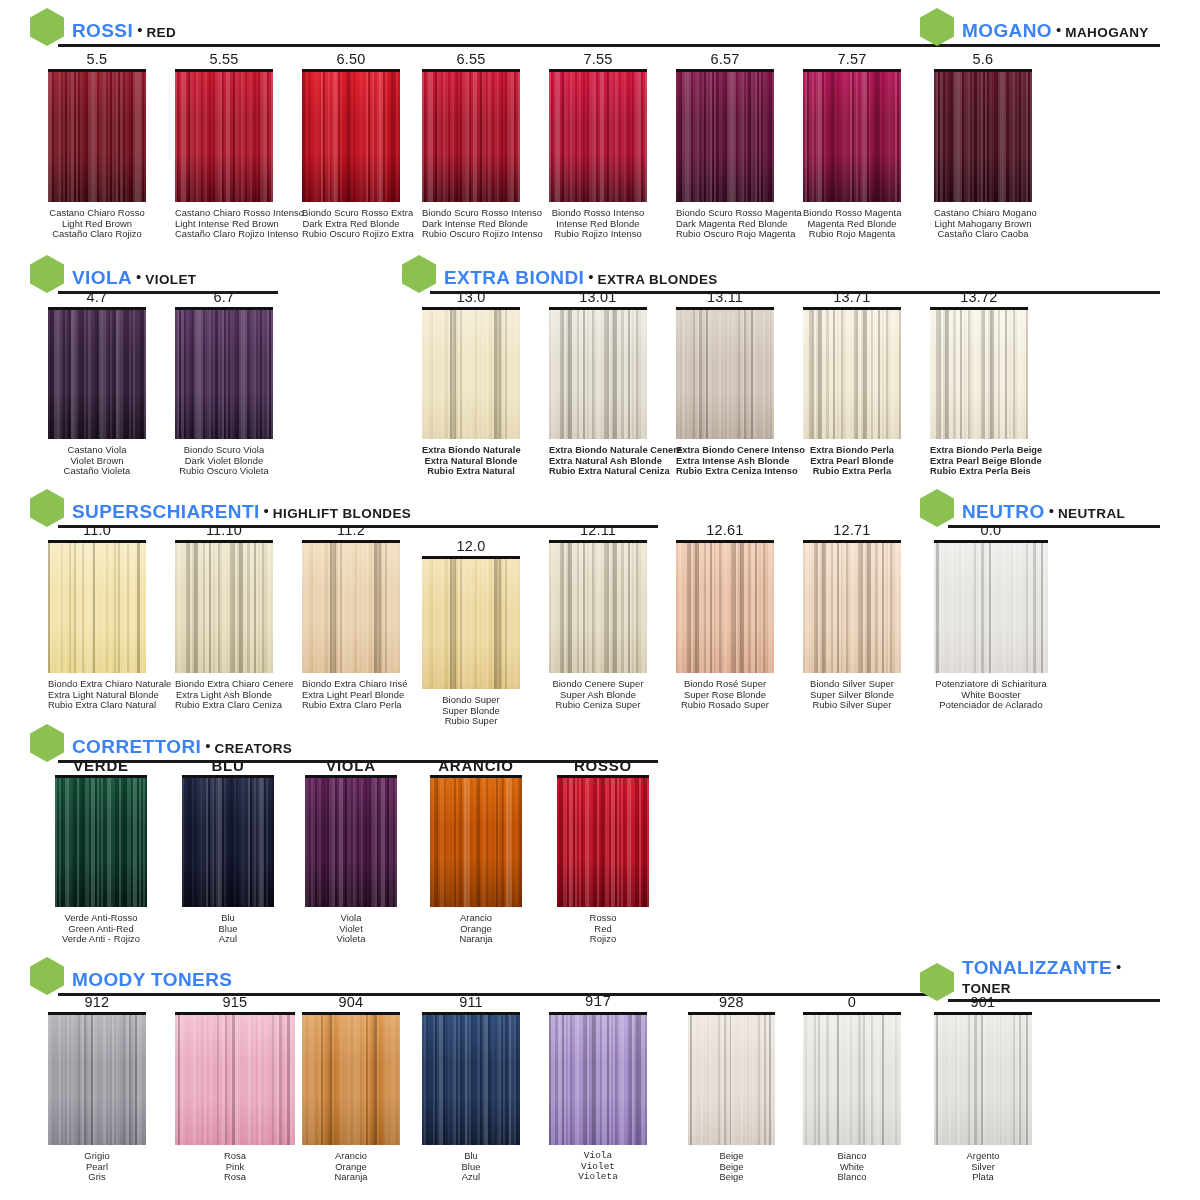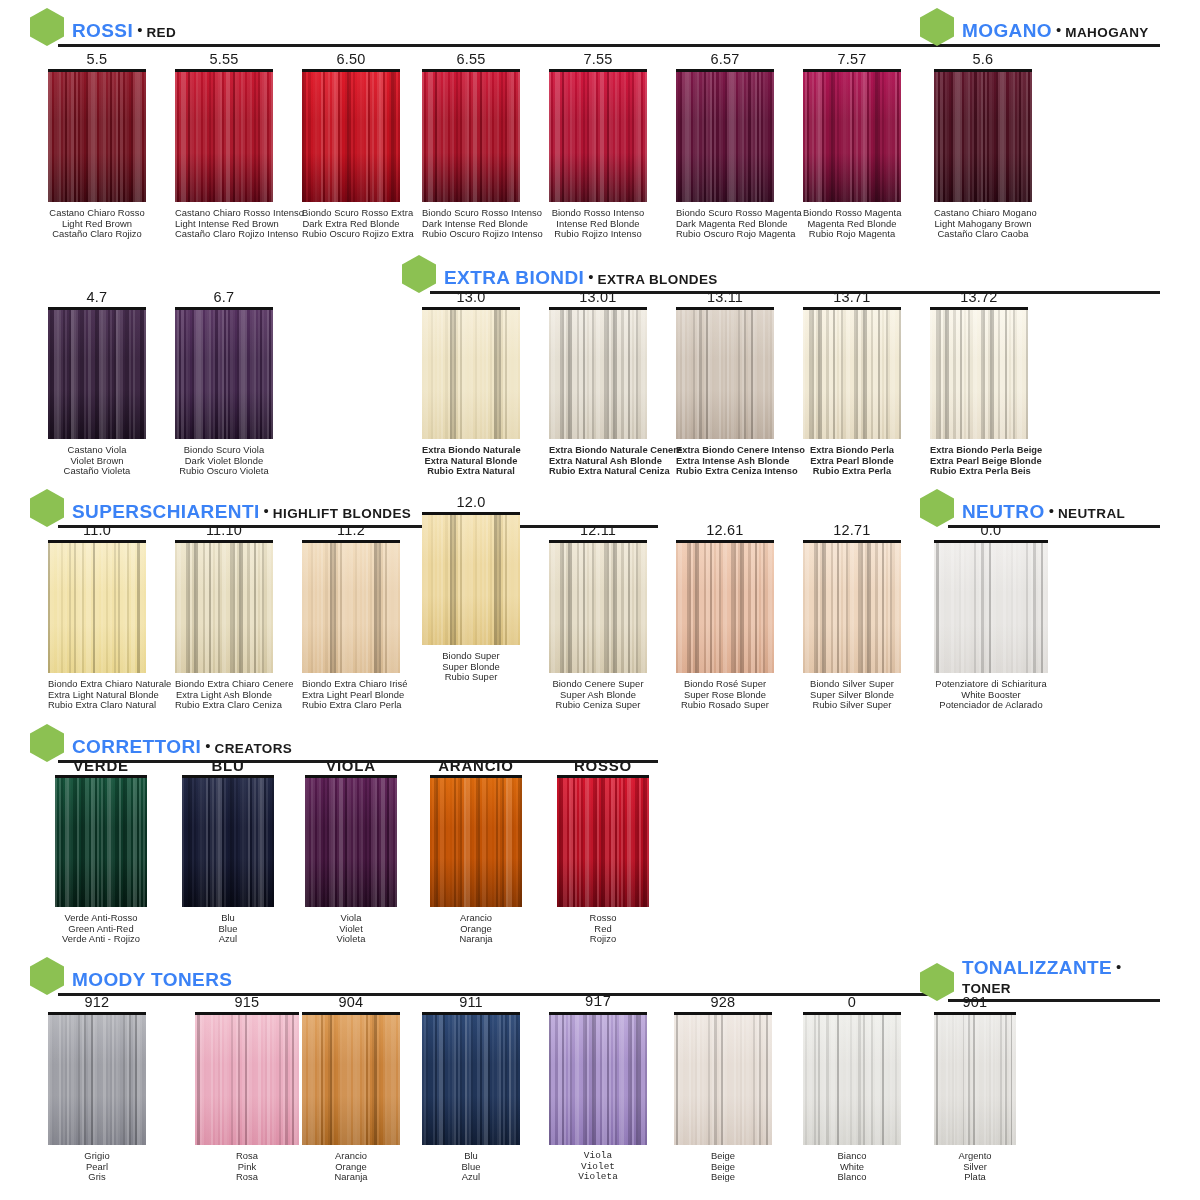--- a/index.html
+++ b/index.html
@@ -163,20 +163,24 @@
     </div>
     <div class="cell" style="left: 934px; top: 50px; width: 98px;">
       <div class="code">5.6</div>
       <div class="swatch" style="height: 133px; background: linear-gradient(to right, rgba(255, 255, 255, 0.07) 0%, rgba(255, 255, 255, 0.07) 2.17%, rgba(255, 255, 255, 0.18) 2.17%, rgba(255, 255, 255, 0.18) 4.35%, rgba(0, 0, 0, 0.12) 4.35%, rgba(0, 0, 0, 0.12) 6.52%, rgba(255, 255, 255, 0.15) 6.52%, rgba(255, 255, 255, 0.15) 8.7%, rgba(0, 0, 0, 0.09) 8.7%, rgba(0, 0, 0, 0.09) 10.87%, rgba(255, 255, 255, 0.09) 10.87%, rgba(255, 255, 255, 0.09) 13.04%, rgba(255, 255, 255, 0.05) 13.04%, rgba(255, 255, 255, 0.05) 15.22%, rgba(255, 255, 255, 0) 15.22%, rgba(255, 255, 255, 0) 17.39%, rgba(0, 0, 0, 0.13) 17.39%, rgba(0, 0, 0, 0.13) 19.57%, rgba(255, 255, 255, 0.13) 19.57%, rgba(255, 255, 255, 0.13) 21.74%, rgba(255, 255, 255, 0.2) 21.74%, rgba(255, 255, 255, 0.2) 23.91%, rgba(255, 255, 255, 0.21) 23.91%, rgba(255, 255, 255, 0.21) 26.09%, rgba(255, 255, 255, 0.16) 26.09%, rgba(255, 255, 255, 0.16) 28.26%, rgba(0, 0, 0, 0) 28.26%, rgba(0, 0, 0, 0) 30.43%, rgba(255, 255, 255, 0.08) 30.43%, rgba(255, 255, 255, 0.08) 32.61%, rgba(255, 255, 255, 0.1) 32.61%, rgba(255, 255, 255, 0.1) 34.78%, rgba(255, 255, 255, 0.16) 34.78%, rgba(255, 255, 255, 0.16) 36.96%, rgba(255, 255, 255, 0.03) 36.96%, rgba(255, 255, 255, 0.03) 39.13%, rgba(255, 255, 255, 0.1) 39.13%, rgba(255, 255, 255, 0.1) 41.3%, rgba(0, 0, 0, 0.17) 41.3%, rgba(0, 0, 0, 0.17) 43.48%, rgba(255, 255, 255, 0.12) 43.48%, rgba(255, 255, 255, 0.12) 45.65%, rgba(255, 255, 255, 0.07) 45.65%, rgba(255, 255, 255, 0.07) 47.83%, rgba(255, 255, 255, 0.18) 47.83%, rgba(255, 255, 255, 0.18) 50%, rgba(0, 0, 0, 0.12) 50%, rgba(0, 0, 0, 0.12) 52.17%, rgba(255, 255, 255, 0.15) 52.17%, rgba(255, 255, 255, 0.15) 54.35%, rgba(0, 0, 0, 0.09) 54.35%, rgba(0, 0, 0, 0.09) 56.52%, rgba(255, 255, 255, 0.09) 56.52%, rgba(255, 255, 255, 0.09) 58.7%, rgba(255, 255, 255, 0.05) 58.7%, rgba(255, 255, 255, 0.05) 60.87%, rgba(255, 255, 255, 0) 60.87%, rgba(255, 255, 255, 0) 63.04%, rgba(0, 0, 0, 0.13) 63.04%, rgba(0, 0, 0, 0.13) 65.22%, rgba(255, 255, 255, 0.13) 65.22%, rgba(255, 255, 255, 0.13) 67.39%, rgba(255, 255, 255, 0.2) 67.39%, rgba(255, 255, 255, 0.2) 69.57%, rgba(255, 255, 255, 0.21) 69.57%, rgba(255, 255, 255, 0.21) 71.74%, rgba(255, 255, 255, 0.16) 71.74%, rgba(255, 255, 255, 0.16) 73.91%, rgba(0, 0, 0, 0) 73.91%, rgba(0, 0, 0, 0) 76.09%, rgba(255, 255, 255, 0.08) 76.09%, rgba(255, 255, 255, 0.08) 78.26%, rgba(255, 255, 255, 0.1) 78.26%, rgba(255, 255, 255, 0.1) 80.43%, rgba(255, 255, 255, 0.16) 80.43%, rgba(255, 255, 255, 0.16) 82.61%, rgba(255, 255, 255, 0.03) 82.61%, rgba(255, 255, 255, 0.03) 84.78%, rgba(255, 255, 255, 0.1) 84.78%, rgba(255, 255, 255, 0.1) 86.96%, rgba(0, 0, 0, 0.17) 86.96%, rgba(0, 0, 0, 0.17) 89.13%, rgba(255, 255, 255, 0.12) 89.13%, rgba(255, 255, 255, 0.12) 91.3%, rgba(255, 255, 255, 0.07) 91.3%, rgba(255, 255, 255, 0.07) 93.48%, rgba(255, 255, 255, 0.18) 93.48%, rgba(255, 255, 255, 0.18) 95.65%, rgba(0, 0, 0, 0.12) 95.65%, rgba(0, 0, 0, 0.12) 97.83%, rgba(255, 255, 255, 0.15) 97.83%, rgba(255, 255, 255, 0.15) 100%), linear-gradient(rgb(94, 19, 41) 0%, rgb(74, 16, 32) 38%, rgb(74, 16, 32) 62%, rgb(42, 6, 17) 100%);"></div>
       <div class="names">
         <div>Castano Chiaro Mogano</div>
         <div>Light Mahogany Brown</div>
         <div>Castaño Claro Caoba</div>
       </div>
     </div>
+    <div class="section-head" style="left: 30px; top: 255px; width: 248px;">
+      <div class="hexagon"></div>
+      <div class="head-rule"><span class="head-title">VIOLA</span><span class="head-dot">•</span><span class="head-sub">VIOLET</span></div>
+    </div>
     <div class="cell" style="left: 48px; top: 288px; width: 98px;">
       <div class="code">4.7</div>
       <div class="swatch" style="height: 132px; background: linear-gradient(to right, rgba(255, 255, 255, 0.02) 0%, rgba(255, 255, 255, 0.02) 2.17%, rgba(0, 0, 0, 0.24) 2.17%, rgba(0, 0, 0, 0.24) 4.35%, rgba(0, 0, 0, 0.21) 4.35%, rgba(0, 0, 0, 0.21) 6.52%, rgba(255, 255, 255, 0.14) 6.52%, rgba(255, 255, 255, 0.14) 8.7%, rgba(255, 255, 255, 0.18) 8.7%, rgba(255, 255, 255, 0.18) 10.87%, rgba(255, 255, 255, 0.12) 10.87%, rgba(255, 255, 255, 0.12) 13.04%, rgba(255, 255, 255, 0.04) 13.04%, rgba(255, 255, 255, 0.04) 15.22%, rgba(0, 0, 0, 0.13) 15.22%, rgba(0, 0, 0, 0.13) 17.39%, rgba(255, 255, 255, 0.08) 17.39%, rgba(255, 255, 255, 0.08) 19.57%, rgba(0, 0, 0, 0.08) 19.57%, rgba(0, 0, 0, 0.08) 21.74%, rgba(0, 0, 0, 0.19) 21.74%, rgba(0, 0, 0, 0.19) 23.91%, rgba(255, 255, 255, 0.21) 23.91%, rgba(255, 255, 255, 0.21) 26.09%, rgba(255, 255, 255, 0.14) 26.09%, rgba(255, 255, 255, 0.14) 28.26%, rgba(255, 255, 255, 0.09) 28.26%, rgba(255, 255, 255, 0.09) 30.43%, rgba(0, 0, 0, 0.08) 30.43%, rgba(0, 0, 0, 0.08) 32.61%, rgba(0, 0, 0, 0.16) 32.61%, rgba(0, 0, 0, 0.16) 34.78%, rgba(0, 0, 0, 0.17) 34.78%, rgba(0, 0, 0, 0.17) 36.96%, rgba(255, 255, 255, 0.09) 36.96%, rgba(255, 255, 255, 0.09) 39.13%, rgba(0, 0, 0, 0) 39.13%, rgba(0, 0, 0, 0) 41.3%, rgba(255, 255, 255, 0.13) 41.3%, rgba(255, 255, 255, 0.13) 43.48%, rgba(255, 255, 255, 0.02) 43.48%, rgba(255, 255, 255, 0.02) 45.65%, rgba(255, 255, 255, 0.02) 45.65%, rgba(255, 255, 255, 0.02) 47.83%, rgba(0, 0, 0, 0.24) 47.83%, rgba(0, 0, 0, 0.24) 50%, rgba(0, 0, 0, 0.21) 50%, rgba(0, 0, 0, 0.21) 52.17%, rgba(255, 255, 255, 0.14) 52.17%, rgba(255, 255, 255, 0.14) 54.35%, rgba(255, 255, 255, 0.18) 54.35%, rgba(255, 255, 255, 0.18) 56.52%, rgba(255, 255, 255, 0.12) 56.52%, rgba(255, 255, 255, 0.12) 58.7%, rgba(255, 255, 255, 0.04) 58.7%, rgba(255, 255, 255, 0.04) 60.87%, rgba(0, 0, 0, 0.13) 60.87%, rgba(0, 0, 0, 0.13) 63.04%, rgba(255, 255, 255, 0.08) 63.04%, rgba(255, 255, 255, 0.08) 65.22%, rgba(0, 0, 0, 0.08) 65.22%, rgba(0, 0, 0, 0.08) 67.39%, rgba(0, 0, 0, 0.19) 67.39%, rgba(0, 0, 0, 0.19) 69.57%, rgba(255, 255, 255, 0.21) 69.57%, rgba(255, 255, 255, 0.21) 71.74%, rgba(255, 255, 255, 0.14) 71.74%, rgba(255, 255, 255, 0.14) 73.91%, rgba(255, 255, 255, 0.09) 73.91%, rgba(255, 255, 255, 0.09) 76.09%, rgba(0, 0, 0, 0.08) 76.09%, rgba(0, 0, 0, 0.08) 78.26%, rgba(0, 0, 0, 0.16) 78.26%, rgba(0, 0, 0, 0.16) 80.43%, rgba(0, 0, 0, 0.17) 80.43%, rgba(0, 0, 0, 0.17) 82.61%, rgba(255, 255, 255, 0.09) 82.61%, rgba(255, 255, 255, 0.09) 84.78%, rgba(0, 0, 0, 0) 84.78%, rgba(0, 0, 0, 0) 86.96%, rgba(255, 255, 255, 0.13) 86.96%, rgba(255, 255, 255, 0.13) 89.13%, rgba(255, 255, 255, 0.02) 89.13%, rgba(255, 255, 255, 0.02) 91.3%, rgba(255, 255, 255, 0.02) 91.3%, rgba(255, 255, 255, 0.02) 93.48%, rgba(0, 0, 0, 0.24) 93.48%, rgba(0, 0, 0, 0.24) 95.65%, rgba(0, 0, 0, 0.21) 95.65%, rgba(0, 0, 0, 0.21) 97.83%, rgba(255, 255, 255, 0.14) 97.83%, rgba(255, 255, 255, 0.14) 100%), linear-gradient(rgb(74, 47, 82) 0%, rgb(58, 36, 64) 38%, rgb(58, 36, 64) 62%, rgb(29, 17, 34) 100%);"></div>
       <div class="names">
         <div>Castano Viola</div>
         <div>Violet Brown</div>
         <div>Castaño Violeta</div>
       </div>
     </div>
     <div class="cell" style="left: 175px; top: 288px; width: 98px;">
@@ -261,21 +265,21 @@
     </div>
     <div class="cell" style="left: 302px; top: 521px; width: 98px;">
       <div class="code">11.2</div>
       <div class="swatch" style="height: 133px; background: linear-gradient(to right, rgba(255, 255, 255, 0.11) 0%, rgba(255, 255, 255, 0.11) 2.17%, rgba(255, 255, 255, 0.14) 2.17%, rgba(255, 255, 255, 0.14) 4.35%, rgba(255, 255, 255, 0.16) 4.35%, rgba(255, 255, 255, 0.16) 6.52%, rgba(255, 255, 255, 0.01) 6.52%, rgba(255, 255, 255, 0.01) 8.7%, rgba(0, 0, 0, 0.04) 8.7%, rgba(0, 0, 0, 0.04) 10.87%, rgba(255, 255, 255, 0.12) 10.87%, rgba(255, 255, 255, 0.12) 13.04%, rgba(255, 255, 255, 0.03) 13.04%, rgba(255, 255, 255, 0.03) 15.22%, rgba(255, 255, 255, 0.15) 15.22%, rgba(255, 255, 255, 0.15) 17.39%, rgba(255, 255, 255, 0.06) 17.39%, rgba(255, 255, 255, 0.06) 19.57%, rgba(255, 255, 255, 0.2) 19.57%, rgba(255, 255, 255, 0.2) 21.74%, rgba(255, 255, 255, 0.02) 21.74%, rgba(255, 255, 255, 0.02) 23.91%, rgba(0, 0, 0, 0.04) 23.91%, rgba(0, 0, 0, 0.04) 26.09%, rgba(255, 255, 255, 0.09) 26.09%, rgba(255, 255, 255, 0.09) 28.26%, rgba(0, 0, 0, 0.25) 28.26%, rgba(0, 0, 0, 0.25) 30.43%, rgba(0, 0, 0, 0.15) 30.43%, rgba(0, 0, 0, 0.15) 32.61%, rgba(0, 0, 0, 0.23) 32.61%, rgba(0, 0, 0, 0.23) 34.78%, rgba(0, 0, 0, 0.04) 34.78%, rgba(0, 0, 0, 0.04) 36.96%, rgba(255, 255, 255, 0.14) 36.96%, rgba(255, 255, 255, 0.14) 39.13%, rgba(0, 0, 0, 0.12) 39.13%, rgba(0, 0, 0, 0.12) 41.3%, rgba(255, 255, 255, 0.18) 41.3%, rgba(255, 255, 255, 0.18) 43.48%, rgba(255, 255, 255, 0.14) 43.48%, rgba(255, 255, 255, 0.14) 45.65%, rgba(255, 255, 255, 0.11) 45.65%, rgba(255, 255, 255, 0.11) 47.83%, rgba(255, 255, 255, 0.14) 47.83%, rgba(255, 255, 255, 0.14) 50%, rgba(255, 255, 255, 0.16) 50%, rgba(255, 255, 255, 0.16) 52.17%, rgba(255, 255, 255, 0.01) 52.17%, rgba(255, 255, 255, 0.01) 54.35%, rgba(0, 0, 0, 0.04) 54.35%, rgba(0, 0, 0, 0.04) 56.52%, rgba(255, 255, 255, 0.12) 56.52%, rgba(255, 255, 255, 0.12) 58.7%, rgba(255, 255, 255, 0.03) 58.7%, rgba(255, 255, 255, 0.03) 60.87%, rgba(255, 255, 255, 0.15) 60.87%, rgba(255, 255, 255, 0.15) 63.04%, rgba(255, 255, 255, 0.06) 63.04%, rgba(255, 255, 255, 0.06) 65.22%, rgba(255, 255, 255, 0.2) 65.22%, rgba(255, 255, 255, 0.2) 67.39%, rgba(255, 255, 255, 0.02) 67.39%, rgba(255, 255, 255, 0.02) 69.57%, rgba(0, 0, 0, 0.04) 69.57%, rgba(0, 0, 0, 0.04) 71.74%, rgba(255, 255, 255, 0.09) 71.74%, rgba(255, 255, 255, 0.09) 73.91%, rgba(0, 0, 0, 0.25) 73.91%, rgba(0, 0, 0, 0.25) 76.09%, rgba(0, 0, 0, 0.15) 76.09%, rgba(0, 0, 0, 0.15) 78.26%, rgba(0, 0, 0, 0.23) 78.26%, rgba(0, 0, 0, 0.23) 80.43%, rgba(0, 0, 0, 0.04) 80.43%, rgba(0, 0, 0, 0.04) 82.61%, rgba(255, 255, 255, 0.14) 82.61%, rgba(255, 255, 255, 0.14) 84.78%, rgba(0, 0, 0, 0.12) 84.78%, rgba(0, 0, 0, 0.12) 86.96%, rgba(255, 255, 255, 0.18) 86.96%, rgba(255, 255, 255, 0.18) 89.13%, rgba(255, 255, 255, 0.14) 89.13%, rgba(255, 255, 255, 0.14) 91.3%, rgba(255, 255, 255, 0.11) 91.3%, rgba(255, 255, 255, 0.11) 93.48%, rgba(255, 255, 255, 0.14) 93.48%, rgba(255, 255, 255, 0.14) 95.65%, rgba(255, 255, 255, 0.16) 95.65%, rgba(255, 255, 255, 0.16) 97.83%, rgba(255, 255, 255, 0.01) 97.83%, rgba(255, 255, 255, 0.01) 100%), linear-gradient(rgb(242, 221, 190) 0%, rgb(233, 207, 172) 38%, rgb(233, 207, 172) 62%, rgb(220, 189, 148) 100%);"></div>
       <div class="names">
         <div>Biondo Extra Chiaro Irisé</div>
         <div>Extra Light Pearl Blonde</div>
         <div>Rubio Extra Claro Perla</div>
       </div>
     </div>
-    <div class="cell" style="left: 422px; top: 493px; width: 98px;">
+    <div class="cell" style="left: 422px; top: 537px; width: 98px;">
       <div class="code">12.0</div>
       <div class="swatch" style="height: 133px; background: linear-gradient(to right, rgba(255, 255, 255, 0.11) 0%, rgba(255, 255, 255, 0.11) 2.17%, rgba(255, 255, 255, 0.14) 2.17%, rgba(255, 255, 255, 0.14) 4.35%, rgba(255, 255, 255, 0.16) 4.35%, rgba(255, 255, 255, 0.16) 6.52%, rgba(255, 255, 255, 0.01) 6.52%, rgba(255, 255, 255, 0.01) 8.7%, rgba(0, 0, 0, 0.04) 8.7%, rgba(0, 0, 0, 0.04) 10.87%, rgba(255, 255, 255, 0.12) 10.87%, rgba(255, 255, 255, 0.12) 13.04%, rgba(255, 255, 255, 0.03) 13.04%, rgba(255, 255, 255, 0.03) 15.22%, rgba(255, 255, 255, 0.15) 15.22%, rgba(255, 255, 255, 0.15) 17.39%, rgba(255, 255, 255, 0.06) 17.39%, rgba(255, 255, 255, 0.06) 19.57%, rgba(255, 255, 255, 0.2) 19.57%, rgba(255, 255, 255, 0.2) 21.74%, rgba(255, 255, 255, 0.02) 21.74%, rgba(255, 255, 255, 0.02) 23.91%, rgba(0, 0, 0, 0.04) 23.91%, rgba(0, 0, 0, 0.04) 26.09%, rgba(255, 255, 255, 0.09) 26.09%, rgba(255, 255, 255, 0.09) 28.26%, rgba(0, 0, 0, 0.25) 28.26%, rgba(0, 0, 0, 0.25) 30.43%, rgba(0, 0, 0, 0.15) 30.43%, rgba(0, 0, 0, 0.15) 32.61%, rgba(0, 0, 0, 0.23) 32.61%, rgba(0, 0, 0, 0.23) 34.78%, rgba(0, 0, 0, 0.04) 34.78%, rgba(0, 0, 0, 0.04) 36.96%, rgba(255, 255, 255, 0.14) 36.96%, rgba(255, 255, 255, 0.14) 39.13%, rgba(0, 0, 0, 0.12) 39.13%, rgba(0, 0, 0, 0.12) 41.3%, rgba(255, 255, 255, 0.18) 41.3%, rgba(255, 255, 255, 0.18) 43.48%, rgba(255, 255, 255, 0.14) 43.48%, rgba(255, 255, 255, 0.14) 45.65%, rgba(255, 255, 255, 0.11) 45.65%, rgba(255, 255, 255, 0.11) 47.83%, rgba(255, 255, 255, 0.14) 47.83%, rgba(255, 255, 255, 0.14) 50%, rgba(255, 255, 255, 0.16) 50%, rgba(255, 255, 255, 0.16) 52.17%, rgba(255, 255, 255, 0.01) 52.17%, rgba(255, 255, 255, 0.01) 54.35%, rgba(0, 0, 0, 0.04) 54.35%, rgba(0, 0, 0, 0.04) 56.52%, rgba(255, 255, 255, 0.12) 56.52%, rgba(255, 255, 255, 0.12) 58.7%, rgba(255, 255, 255, 0.03) 58.7%, rgba(255, 255, 255, 0.03) 60.87%, rgba(255, 255, 255, 0.15) 60.87%, rgba(255, 255, 255, 0.15) 63.04%, rgba(255, 255, 255, 0.06) 63.04%, rgba(255, 255, 255, 0.06) 65.22%, rgba(255, 255, 255, 0.2) 65.22%, rgba(255, 255, 255, 0.2) 67.39%, rgba(255, 255, 255, 0.02) 67.39%, rgba(255, 255, 255, 0.02) 69.57%, rgba(0, 0, 0, 0.04) 69.57%, rgba(0, 0, 0, 0.04) 71.74%, rgba(255, 255, 255, 0.09) 71.74%, rgba(255, 255, 255, 0.09) 73.91%, rgba(0, 0, 0, 0.25) 73.91%, rgba(0, 0, 0, 0.25) 76.09%, rgba(0, 0, 0, 0.15) 76.09%, rgba(0, 0, 0, 0.15) 78.26%, rgba(0, 0, 0, 0.23) 78.26%, rgba(0, 0, 0, 0.23) 80.43%, rgba(0, 0, 0, 0.04) 80.43%, rgba(0, 0, 0, 0.04) 82.61%, rgba(255, 255, 255, 0.14) 82.61%, rgba(255, 255, 255, 0.14) 84.78%, rgba(0, 0, 0, 0.12) 84.78%, rgba(0, 0, 0, 0.12) 86.96%, rgba(255, 255, 255, 0.18) 86.96%, rgba(255, 255, 255, 0.18) 89.13%, rgba(255, 255, 255, 0.14) 89.13%, rgba(255, 255, 255, 0.14) 91.3%, rgba(255, 255, 255, 0.11) 91.3%, rgba(255, 255, 255, 0.11) 93.48%, rgba(255, 255, 255, 0.14) 93.48%, rgba(255, 255, 255, 0.14) 95.65%, rgba(255, 255, 255, 0.16) 95.65%, rgba(255, 255, 255, 0.16) 97.83%, rgba(255, 255, 255, 0.01) 97.83%, rgba(255, 255, 255, 0.01) 100%), linear-gradient(rgb(244, 226, 178) 0%, rgb(236, 214, 155) 38%, rgb(236, 214, 155) 62%, rgb(223, 196, 127) 100%);"></div>
       <div class="names">
         <div>Biondo Super</div>
         <div>Super Blonde</div>
         <div>Rubio Super</div>
       </div>
     </div>
     <div class="cell" style="left: 549px; top: 521px; width: 98px;">
       <div class="code">12.11</div>
@@ -372,21 +376,21 @@
     </div>
     <div class="cell" style="left: 48px; top: 993px; width: 98px;">
       <div class="code">912</div>
       <div class="swatch" style="height: 133px; background: linear-gradient(to right, rgba(255, 255, 255, 0.19) 0%, rgba(255, 255, 255, 0.19) 2.17%, rgba(255, 255, 255, 0.12) 2.17%, rgba(255, 255, 255, 0.12) 4.35%, rgba(255, 255, 255, 0.02) 4.35%, rgba(255, 255, 255, 0.02) 6.52%, rgba(255, 255, 255, 0.04) 6.52%, rgba(255, 255, 255, 0.04) 8.7%, rgba(255, 255, 255, 0.05) 8.7%, rgba(255, 255, 255, 0.05) 10.87%, rgba(255, 255, 255, 0.2) 10.87%, rgba(255, 255, 255, 0.2) 13.04%, rgba(255, 255, 255, 0) 13.04%, rgba(255, 255, 255, 0) 15.22%, rgba(255, 255, 255, 0.09) 15.22%, rgba(255, 255, 255, 0.09) 17.39%, rgba(0, 0, 0, 0.02) 17.39%, rgba(0, 0, 0, 0.02) 19.57%, rgba(255, 255, 255, 0.2) 19.57%, rgba(255, 255, 255, 0.2) 21.74%, rgba(255, 255, 255, 0) 21.74%, rgba(255, 255, 255, 0) 23.91%, rgba(255, 255, 255, 0.12) 23.91%, rgba(255, 255, 255, 0.12) 26.09%, rgba(255, 255, 255, 0.06) 26.09%, rgba(255, 255, 255, 0.06) 28.26%, rgba(255, 255, 255, 0) 28.26%, rgba(255, 255, 255, 0) 30.43%, rgba(0, 0, 0, 0.1) 30.43%, rgba(0, 0, 0, 0.1) 32.61%, rgba(255, 255, 255, 0.06) 32.61%, rgba(255, 255, 255, 0.06) 34.78%, rgba(255, 255, 255, 0.18) 34.78%, rgba(255, 255, 255, 0.18) 36.96%, rgba(0, 0, 0, 0.15) 36.96%, rgba(0, 0, 0, 0.15) 39.13%, rgba(0, 0, 0, 0) 39.13%, rgba(0, 0, 0, 0) 41.3%, rgba(255, 255, 255, 0.1) 41.3%, rgba(255, 255, 255, 0.1) 43.48%, rgba(0, 0, 0, 0.2) 43.48%, rgba(0, 0, 0, 0.2) 45.65%, rgba(255, 255, 255, 0.19) 45.65%, rgba(255, 255, 255, 0.19) 47.83%, rgba(255, 255, 255, 0.12) 47.83%, rgba(255, 255, 255, 0.12) 50%, rgba(255, 255, 255, 0.02) 50%, rgba(255, 255, 255, 0.02) 52.17%, rgba(255, 255, 255, 0.04) 52.17%, rgba(255, 255, 255, 0.04) 54.35%, rgba(255, 255, 255, 0.05) 54.35%, rgba(255, 255, 255, 0.05) 56.52%, rgba(255, 255, 255, 0.2) 56.52%, rgba(255, 255, 255, 0.2) 58.7%, rgba(255, 255, 255, 0) 58.7%, rgba(255, 255, 255, 0) 60.87%, rgba(255, 255, 255, 0.09) 60.87%, rgba(255, 255, 255, 0.09) 63.04%, rgba(0, 0, 0, 0.02) 63.04%, rgba(0, 0, 0, 0.02) 65.22%, rgba(255, 255, 255, 0.2) 65.22%, rgba(255, 255, 255, 0.2) 67.39%, rgba(255, 255, 255, 0) 67.39%, rgba(255, 255, 255, 0) 69.57%, rgba(255, 255, 255, 0.12) 69.57%, rgba(255, 255, 255, 0.12) 71.74%, rgba(255, 255, 255, 0.06) 71.74%, rgba(255, 255, 255, 0.06) 73.91%, rgba(255, 255, 255, 0) 73.91%, rgba(255, 255, 255, 0) 76.09%, rgba(0, 0, 0, 0.1) 76.09%, rgba(0, 0, 0, 0.1) 78.26%, rgba(255, 255, 255, 0.06) 78.26%, rgba(255, 255, 255, 0.06) 80.43%, rgba(255, 255, 255, 0.18) 80.43%, rgba(255, 255, 255, 0.18) 82.61%, rgba(0, 0, 0, 0.15) 82.61%, rgba(0, 0, 0, 0.15) 84.78%, rgba(0, 0, 0, 0) 84.78%, rgba(0, 0, 0, 0) 86.96%, rgba(255, 255, 255, 0.1) 86.96%, rgba(255, 255, 255, 0.1) 89.13%, rgba(0, 0, 0, 0.2) 89.13%, rgba(0, 0, 0, 0.2) 91.3%, rgba(255, 255, 255, 0.19) 91.3%, rgba(255, 255, 255, 0.19) 93.48%, rgba(255, 255, 255, 0.12) 93.48%, rgba(255, 255, 255, 0.12) 95.65%, rgba(255, 255, 255, 0.02) 95.65%, rgba(255, 255, 255, 0.02) 97.83%, rgba(255, 255, 255, 0.04) 97.83%, rgba(255, 255, 255, 0.04) 100%), linear-gradient(rgb(179, 180, 186) 0%, rgb(155, 156, 163) 38%, rgb(155, 156, 163) 62%, rgb(127, 128, 137) 100%);"></div>
       <div class="names">
         <div>Grigio</div>
         <div>Pearl</div>
         <div>Gris</div>
       </div>
     </div>
-    <div class="cell" style="left: 175px; top: 993px; width: 104px; margin-left: 20px;">
+    <div class="cell" style="left: 175px; top: 993px; width: 120px;">
       <div class="code">915</div>
       <div class="swatch" style="height: 133px; background: linear-gradient(to right, rgba(255, 255, 255, 0.1) 0%, rgba(255, 255, 255, 0.1) 2.17%, rgba(0, 0, 0, 0.2) 2.17%, rgba(0, 0, 0, 0.2) 4.35%, rgba(255, 255, 255, 0.19) 4.35%, rgba(255, 255, 255, 0.19) 6.52%, rgba(255, 255, 255, 0.12) 6.52%, rgba(255, 255, 255, 0.12) 8.7%, rgba(255, 255, 255, 0.02) 8.7%, rgba(255, 255, 255, 0.02) 10.87%, rgba(255, 255, 255, 0.04) 10.87%, rgba(255, 255, 255, 0.04) 13.04%, rgba(255, 255, 255, 0.05) 13.04%, rgba(255, 255, 255, 0.05) 15.22%, rgba(255, 255, 255, 0.2) 15.22%, rgba(255, 255, 255, 0.2) 17.39%, rgba(255, 255, 255, 0) 17.39%, rgba(255, 255, 255, 0) 19.57%, rgba(255, 255, 255, 0.09) 19.57%, rgba(255, 255, 255, 0.09) 21.74%, rgba(0, 0, 0, 0.02) 21.74%, rgba(0, 0, 0, 0.02) 23.91%, rgba(255, 255, 255, 0.2) 23.91%, rgba(255, 255, 255, 0.2) 26.09%, rgba(255, 255, 255, 0) 26.09%, rgba(255, 255, 255, 0) 28.26%, rgba(255, 255, 255, 0.12) 28.26%, rgba(255, 255, 255, 0.12) 30.43%, rgba(255, 255, 255, 0.06) 30.43%, rgba(255, 255, 255, 0.06) 32.61%, rgba(255, 255, 255, 0) 32.61%, rgba(255, 255, 255, 0) 34.78%, rgba(0, 0, 0, 0.1) 34.78%, rgba(0, 0, 0, 0.1) 36.96%, rgba(255, 255, 255, 0.06) 36.96%, rgba(255, 255, 255, 0.06) 39.13%, rgba(255, 255, 255, 0.18) 39.13%, rgba(255, 255, 255, 0.18) 41.3%, rgba(0, 0, 0, 0.15) 41.3%, rgba(0, 0, 0, 0.15) 43.48%, rgba(0, 0, 0, 0) 43.48%, rgba(0, 0, 0, 0) 45.65%, rgba(255, 255, 255, 0.1) 45.65%, rgba(255, 255, 255, 0.1) 47.83%, rgba(0, 0, 0, 0.2) 47.83%, rgba(0, 0, 0, 0.2) 50%, rgba(255, 255, 255, 0.19) 50%, rgba(255, 255, 255, 0.19) 52.17%, rgba(255, 255, 255, 0.12) 52.17%, rgba(255, 255, 255, 0.12) 54.35%, rgba(255, 255, 255, 0.02) 54.35%, rgba(255, 255, 255, 0.02) 56.52%, rgba(255, 255, 255, 0.04) 56.52%, rgba(255, 255, 255, 0.04) 58.7%, rgba(255, 255, 255, 0.05) 58.7%, rgba(255, 255, 255, 0.05) 60.87%, rgba(255, 255, 255, 0.2) 60.87%, rgba(255, 255, 255, 0.2) 63.04%, rgba(255, 255, 255, 0) 63.04%, rgba(255, 255, 255, 0) 65.22%, rgba(255, 255, 255, 0.09) 65.22%, rgba(255, 255, 255, 0.09) 67.39%, rgba(0, 0, 0, 0.02) 67.39%, rgba(0, 0, 0, 0.02) 69.57%, rgba(255, 255, 255, 0.2) 69.57%, rgba(255, 255, 255, 0.2) 71.74%, rgba(255, 255, 255, 0) 71.74%, rgba(255, 255, 255, 0) 73.91%, rgba(255, 255, 255, 0.12) 73.91%, rgba(255, 255, 255, 0.12) 76.09%, rgba(255, 255, 255, 0.06) 76.09%, rgba(255, 255, 255, 0.06) 78.26%, rgba(255, 255, 255, 0) 78.26%, rgba(255, 255, 255, 0) 80.43%, rgba(0, 0, 0, 0.1) 80.43%, rgba(0, 0, 0, 0.1) 82.61%, rgba(255, 255, 255, 0.06) 82.61%, rgba(255, 255, 255, 0.06) 84.78%, rgba(255, 255, 255, 0.18) 84.78%, rgba(255, 255, 255, 0.18) 86.96%, rgba(0, 0, 0, 0.15) 86.96%, rgba(0, 0, 0, 0.15) 89.13%, rgba(0, 0, 0, 0) 89.13%, rgba(0, 0, 0, 0) 91.3%, rgba(255, 255, 255, 0.1) 91.3%, rgba(255, 255, 255, 0.1) 93.48%, rgba(0, 0, 0, 0.2) 93.48%, rgba(0, 0, 0, 0.2) 95.65%, rgba(255, 255, 255, 0.19) 95.65%, rgba(255, 255, 255, 0.19) 97.83%, rgba(255, 255, 255, 0.12) 97.83%, rgba(255, 255, 255, 0.12) 100%), linear-gradient(rgb(242, 191, 206) 0%, rgb(233, 169, 189) 38%, rgb(233, 169, 189) 62%, rgb(220, 143, 167) 100%);"></div>
       <div class="names">
         <div>Rosa</div>
         <div>Pink</div>
         <div>Rosa</div>
       </div>
     </div>
     <div class="cell" style="left: 302px; top: 993px; width: 98px;">
       <div class="code">904</div>
@@ -408,21 +412,21 @@
     </div>
     <div class="cell" style="left: 549px; top: 993px; width: 98px; font-family: Liberation Mono, monospace;">
       <div class="code">917</div>
       <div class="swatch" style="height: 133px; background: linear-gradient(to right, rgba(0, 0, 0, 0.21) 0%, rgba(0, 0, 0, 0.21) 2.17%, rgba(255, 255, 255, 0.11) 2.17%, rgba(255, 255, 255, 0.11) 4.35%, rgba(255, 255, 255, 0.11) 4.35%, rgba(255, 255, 255, 0.11) 6.52%, rgba(0, 0, 0, 0.11) 6.52%, rgba(0, 0, 0, 0.11) 8.7%, rgba(255, 255, 255, 0.2) 8.7%, rgba(255, 255, 255, 0.2) 10.87%, rgba(255, 255, 255, 0.17) 10.87%, rgba(255, 255, 255, 0.17) 13.04%, rgba(0, 0, 0, 0.21) 13.04%, rgba(0, 0, 0, 0.21) 15.22%, rgba(255, 255, 255, 0.16) 15.22%, rgba(255, 255, 255, 0.16) 17.39%, rgba(0, 0, 0, 0.03) 17.39%, rgba(0, 0, 0, 0.03) 19.57%, rgba(255, 255, 255, 0.14) 19.57%, rgba(255, 255, 255, 0.14) 21.74%, rgba(0, 0, 0, 0.15) 21.74%, rgba(0, 0, 0, 0.15) 23.91%, rgba(0, 0, 0, 0.03) 23.91%, rgba(0, 0, 0, 0.03) 26.09%, rgba(255, 255, 255, 0.17) 26.09%, rgba(255, 255, 255, 0.17) 28.26%, rgba(255, 255, 255, 0.2) 28.26%, rgba(255, 255, 255, 0.2) 30.43%, rgba(255, 255, 255, 0.05) 30.43%, rgba(255, 255, 255, 0.05) 32.61%, rgba(255, 255, 255, 0.03) 32.61%, rgba(255, 255, 255, 0.03) 34.78%, rgba(0, 0, 0, 0.16) 34.78%, rgba(0, 0, 0, 0.16) 36.96%, rgba(0, 0, 0, 0.2) 36.96%, rgba(0, 0, 0, 0.2) 39.13%, rgba(255, 255, 255, 0.16) 39.13%, rgba(255, 255, 255, 0.16) 41.3%, rgba(0, 0, 0, 0.06) 41.3%, rgba(0, 0, 0, 0.06) 43.48%, rgba(0, 0, 0, 0.25) 43.48%, rgba(0, 0, 0, 0.25) 45.65%, rgba(0, 0, 0, 0.21) 45.65%, rgba(0, 0, 0, 0.21) 47.83%, rgba(255, 255, 255, 0.11) 47.83%, rgba(255, 255, 255, 0.11) 50%, rgba(255, 255, 255, 0.11) 50%, rgba(255, 255, 255, 0.11) 52.17%, rgba(0, 0, 0, 0.11) 52.17%, rgba(0, 0, 0, 0.11) 54.35%, rgba(255, 255, 255, 0.2) 54.35%, rgba(255, 255, 255, 0.2) 56.52%, rgba(255, 255, 255, 0.17) 56.52%, rgba(255, 255, 255, 0.17) 58.7%, rgba(0, 0, 0, 0.21) 58.7%, rgba(0, 0, 0, 0.21) 60.87%, rgba(255, 255, 255, 0.16) 60.87%, rgba(255, 255, 255, 0.16) 63.04%, rgba(0, 0, 0, 0.03) 63.04%, rgba(0, 0, 0, 0.03) 65.22%, rgba(255, 255, 255, 0.14) 65.22%, rgba(255, 255, 255, 0.14) 67.39%, rgba(0, 0, 0, 0.15) 67.39%, rgba(0, 0, 0, 0.15) 69.57%, rgba(0, 0, 0, 0.03) 69.57%, rgba(0, 0, 0, 0.03) 71.74%, rgba(255, 255, 255, 0.17) 71.74%, rgba(255, 255, 255, 0.17) 73.91%, rgba(255, 255, 255, 0.2) 73.91%, rgba(255, 255, 255, 0.2) 76.09%, rgba(255, 255, 255, 0.05) 76.09%, rgba(255, 255, 255, 0.05) 78.26%, rgba(255, 255, 255, 0.03) 78.26%, rgba(255, 255, 255, 0.03) 80.43%, rgba(0, 0, 0, 0.16) 80.43%, rgba(0, 0, 0, 0.16) 82.61%, rgba(0, 0, 0, 0.2) 82.61%, rgba(0, 0, 0, 0.2) 84.78%, rgba(255, 255, 255, 0.16) 84.78%, rgba(255, 255, 255, 0.16) 86.96%, rgba(0, 0, 0, 0.06) 86.96%, rgba(0, 0, 0, 0.06) 89.13%, rgba(0, 0, 0, 0.25) 89.13%, rgba(0, 0, 0, 0.25) 91.3%, rgba(0, 0, 0, 0.21) 91.3%, rgba(0, 0, 0, 0.21) 93.48%, rgba(255, 255, 255, 0.11) 93.48%, rgba(255, 255, 255, 0.11) 95.65%, rgba(255, 255, 255, 0.11) 95.65%, rgba(255, 255, 255, 0.11) 97.83%, rgba(0, 0, 0, 0.11) 97.83%, rgba(0, 0, 0, 0.11) 100%), linear-gradient(rgb(187, 166, 218) 0%, rgb(165, 142, 201) 38%, rgb(165, 142, 201) 62%, rgb(140, 116, 180) 100%);"></div>
       <div class="names">
         <div>Viola</div>
         <div>Violet</div>
         <div>Violeta</div>
       </div>
     </div>
-    <div class="cell" style="left: 674px; top: 993px; width: 98px;">
+    <div class="cell" style="left: 688px; top: 993px; width: 87px;">
       <div class="code">928</div>
       <div class="swatch" style="height: 133px; background: linear-gradient(to right, rgba(255, 255, 255, 0.1) 0%, rgba(255, 255, 255, 0.1) 2.17%, rgba(0, 0, 0, 0.2) 2.17%, rgba(0, 0, 0, 0.2) 4.35%, rgba(255, 255, 255, 0.19) 4.35%, rgba(255, 255, 255, 0.19) 6.52%, rgba(255, 255, 255, 0.12) 6.52%, rgba(255, 255, 255, 0.12) 8.7%, rgba(255, 255, 255, 0.02) 8.7%, rgba(255, 255, 255, 0.02) 10.87%, rgba(255, 255, 255, 0.04) 10.87%, rgba(255, 255, 255, 0.04) 13.04%, rgba(255, 255, 255, 0.05) 13.04%, rgba(255, 255, 255, 0.05) 15.22%, rgba(255, 255, 255, 0.2) 15.22%, rgba(255, 255, 255, 0.2) 17.39%, rgba(255, 255, 255, 0) 17.39%, rgba(255, 255, 255, 0) 19.57%, rgba(255, 255, 255, 0.09) 19.57%, rgba(255, 255, 255, 0.09) 21.74%, rgba(0, 0, 0, 0.02) 21.74%, rgba(0, 0, 0, 0.02) 23.91%, rgba(255, 255, 255, 0.2) 23.91%, rgba(255, 255, 255, 0.2) 26.09%, rgba(255, 255, 255, 0) 26.09%, rgba(255, 255, 255, 0) 28.26%, rgba(255, 255, 255, 0.12) 28.26%, rgba(255, 255, 255, 0.12) 30.43%, rgba(255, 255, 255, 0.06) 30.43%, rgba(255, 255, 255, 0.06) 32.61%, rgba(255, 255, 255, 0) 32.61%, rgba(255, 255, 255, 0) 34.78%, rgba(0, 0, 0, 0.1) 34.78%, rgba(0, 0, 0, 0.1) 36.96%, rgba(255, 255, 255, 0.06) 36.96%, rgba(255, 255, 255, 0.06) 39.13%, rgba(255, 255, 255, 0.18) 39.13%, rgba(255, 255, 255, 0.18) 41.3%, rgba(0, 0, 0, 0.15) 41.3%, rgba(0, 0, 0, 0.15) 43.48%, rgba(0, 0, 0, 0) 43.48%, rgba(0, 0, 0, 0) 45.65%, rgba(255, 255, 255, 0.1) 45.65%, rgba(255, 255, 255, 0.1) 47.83%, rgba(0, 0, 0, 0.2) 47.83%, rgba(0, 0, 0, 0.2) 50%, rgba(255, 255, 255, 0.19) 50%, rgba(255, 255, 255, 0.19) 52.17%, rgba(255, 255, 255, 0.12) 52.17%, rgba(255, 255, 255, 0.12) 54.35%, rgba(255, 255, 255, 0.02) 54.35%, rgba(255, 255, 255, 0.02) 56.52%, rgba(255, 255, 255, 0.04) 56.52%, rgba(255, 255, 255, 0.04) 58.7%, rgba(255, 255, 255, 0.05) 58.7%, rgba(255, 255, 255, 0.05) 60.87%, rgba(255, 255, 255, 0.2) 60.87%, rgba(255, 255, 255, 0.2) 63.04%, rgba(255, 255, 255, 0) 63.04%, rgba(255, 255, 255, 0) 65.22%, rgba(255, 255, 255, 0.09) 65.22%, rgba(255, 255, 255, 0.09) 67.39%, rgba(0, 0, 0, 0.02) 67.39%, rgba(0, 0, 0, 0.02) 69.57%, rgba(255, 255, 255, 0.2) 69.57%, rgba(255, 255, 255, 0.2) 71.74%, rgba(255, 255, 255, 0) 71.74%, rgba(255, 255, 255, 0) 73.91%, rgba(255, 255, 255, 0.12) 73.91%, rgba(255, 255, 255, 0.12) 76.09%, rgba(255, 255, 255, 0.06) 76.09%, rgba(255, 255, 255, 0.06) 78.26%, rgba(255, 255, 255, 0) 78.26%, rgba(255, 255, 255, 0) 80.43%, rgba(0, 0, 0, 0.1) 80.43%, rgba(0, 0, 0, 0.1) 82.61%, rgba(255, 255, 255, 0.06) 82.61%, rgba(255, 255, 255, 0.06) 84.78%, rgba(255, 255, 255, 0.18) 84.78%, rgba(255, 255, 255, 0.18) 86.96%, rgba(0, 0, 0, 0.15) 86.96%, rgba(0, 0, 0, 0.15) 89.13%, rgba(0, 0, 0, 0) 89.13%, rgba(0, 0, 0, 0) 91.3%, rgba(255, 255, 255, 0.1) 91.3%, rgba(255, 255, 255, 0.1) 93.48%, rgba(0, 0, 0, 0.2) 93.48%, rgba(0, 0, 0, 0.2) 95.65%, rgba(255, 255, 255, 0.19) 95.65%, rgba(255, 255, 255, 0.19) 97.83%, rgba(255, 255, 255, 0.12) 97.83%, rgba(255, 255, 255, 0.12) 100%), linear-gradient(rgb(239, 232, 226) 0%, rgb(229, 220, 212) 38%, rgb(229, 220, 212) 62%, rgb(214, 202, 192) 100%);"></div>
       <div class="names">
         <div>Beige</div>
         <div>Beige</div>
         <div>Beige</div>
       </div>
     </div>
     <div class="cell" style="left: 803px; top: 993px; width: 98px;">
       <div class="code">0</div>
@@ -430,21 +434,21 @@
       <div class="names">
         <div>Bianco</div>
         <div>White</div>
         <div>Blanco</div>
       </div>
     </div>
     <div class="section-head" style="left: 920px; top: 957px; width: 240px;">
       <div class="hexagon"></div>
       <div class="head-rule"><span class="head-title">TONALIZZANTE</span><span class="head-dot">•</span><span class="head-sub">TONER</span></div>
     </div>
-    <div class="cell" style="left: 934px; top: 993px; width: 82px;">
+    <div class="cell" style="left: 934px; top: 993px; width: 98px;">
       <div class="code">901</div>
       <div class="swatch" style="height: 133px; background: linear-gradient(to right, rgba(255, 255, 255, 0.1) 0%, rgba(255, 255, 255, 0.1) 2.17%, rgba(0, 0, 0, 0.2) 2.17%, rgba(0, 0, 0, 0.2) 4.35%, rgba(255, 255, 255, 0.19) 4.35%, rgba(255, 255, 255, 0.19) 6.52%, rgba(255, 255, 255, 0.12) 6.52%, rgba(255, 255, 255, 0.12) 8.7%, rgba(255, 255, 255, 0.02) 8.7%, rgba(255, 255, 255, 0.02) 10.87%, rgba(255, 255, 255, 0.04) 10.87%, rgba(255, 255, 255, 0.04) 13.04%, rgba(255, 255, 255, 0.05) 13.04%, rgba(255, 255, 255, 0.05) 15.22%, rgba(255, 255, 255, 0.2) 15.22%, rgba(255, 255, 255, 0.2) 17.39%, rgba(255, 255, 255, 0) 17.39%, rgba(255, 255, 255, 0) 19.57%, rgba(255, 255, 255, 0.09) 19.57%, rgba(255, 255, 255, 0.09) 21.74%, rgba(0, 0, 0, 0.02) 21.74%, rgba(0, 0, 0, 0.02) 23.91%, rgba(255, 255, 255, 0.2) 23.91%, rgba(255, 255, 255, 0.2) 26.09%, rgba(255, 255, 255, 0) 26.09%, rgba(255, 255, 255, 0) 28.26%, rgba(255, 255, 255, 0.12) 28.26%, rgba(255, 255, 255, 0.12) 30.43%, rgba(255, 255, 255, 0.06) 30.43%, rgba(255, 255, 255, 0.06) 32.61%, rgba(255, 255, 255, 0) 32.61%, rgba(255, 255, 255, 0) 34.78%, rgba(0, 0, 0, 0.1) 34.78%, rgba(0, 0, 0, 0.1) 36.96%, rgba(255, 255, 255, 0.06) 36.96%, rgba(255, 255, 255, 0.06) 39.13%, rgba(255, 255, 255, 0.18) 39.13%, rgba(255, 255, 255, 0.18) 41.3%, rgba(0, 0, 0, 0.15) 41.3%, rgba(0, 0, 0, 0.15) 43.48%, rgba(0, 0, 0, 0) 43.48%, rgba(0, 0, 0, 0) 45.65%, rgba(255, 255, 255, 0.1) 45.65%, rgba(255, 255, 255, 0.1) 47.83%, rgba(0, 0, 0, 0.2) 47.83%, rgba(0, 0, 0, 0.2) 50%, rgba(255, 255, 255, 0.19) 50%, rgba(255, 255, 255, 0.19) 52.17%, rgba(255, 255, 255, 0.12) 52.17%, rgba(255, 255, 255, 0.12) 54.35%, rgba(255, 255, 255, 0.02) 54.35%, rgba(255, 255, 255, 0.02) 56.52%, rgba(255, 255, 255, 0.04) 56.52%, rgba(255, 255, 255, 0.04) 58.7%, rgba(255, 255, 255, 0.05) 58.7%, rgba(255, 255, 255, 0.05) 60.87%, rgba(255, 255, 255, 0.2) 60.87%, rgba(255, 255, 255, 0.2) 63.04%, rgba(255, 255, 255, 0) 63.04%, rgba(255, 255, 255, 0) 65.22%, rgba(255, 255, 255, 0.09) 65.22%, rgba(255, 255, 255, 0.09) 67.39%, rgba(0, 0, 0, 0.02) 67.39%, rgba(0, 0, 0, 0.02) 69.57%, rgba(255, 255, 255, 0.2) 69.57%, rgba(255, 255, 255, 0.2) 71.74%, rgba(255, 255, 255, 0) 71.74%, rgba(255, 255, 255, 0) 73.91%, rgba(255, 255, 255, 0.12) 73.91%, rgba(255, 255, 255, 0.12) 76.09%, rgba(255, 255, 255, 0.06) 76.09%, rgba(255, 255, 255, 0.06) 78.26%, rgba(255, 255, 255, 0) 78.26%, rgba(255, 255, 255, 0) 80.43%, rgba(0, 0, 0, 0.1) 80.43%, rgba(0, 0, 0, 0.1) 82.61%, rgba(255, 255, 255, 0.06) 82.61%, rgba(255, 255, 255, 0.06) 84.78%, rgba(255, 255, 255, 0.18) 84.78%, rgba(255, 255, 255, 0.18) 86.96%, rgba(0, 0, 0, 0.15) 86.96%, rgba(0, 0, 0, 0.15) 89.13%, rgba(0, 0, 0, 0) 89.13%, rgba(0, 0, 0, 0) 91.3%, rgba(255, 255, 255, 0.1) 91.3%, rgba(255, 255, 255, 0.1) 93.48%, rgba(0, 0, 0, 0.2) 93.48%, rgba(0, 0, 0, 0.2) 95.65%, rgba(255, 255, 255, 0.19) 95.65%, rgba(255, 255, 255, 0.19) 97.83%, rgba(255, 255, 255, 0.12) 97.83%, rgba(255, 255, 255, 0.12) 100%), linear-gradient(rgb(236, 235, 232) 0%, rgb(226, 224, 220) 38%, rgb(226, 224, 220) 62%, rgb(210, 208, 203) 100%);"></div>
       <div class="names">
         <div>Argento</div>
         <div>Silver</div>
         <div>Plata</div>
       </div>
     </div>
   </div>
 

